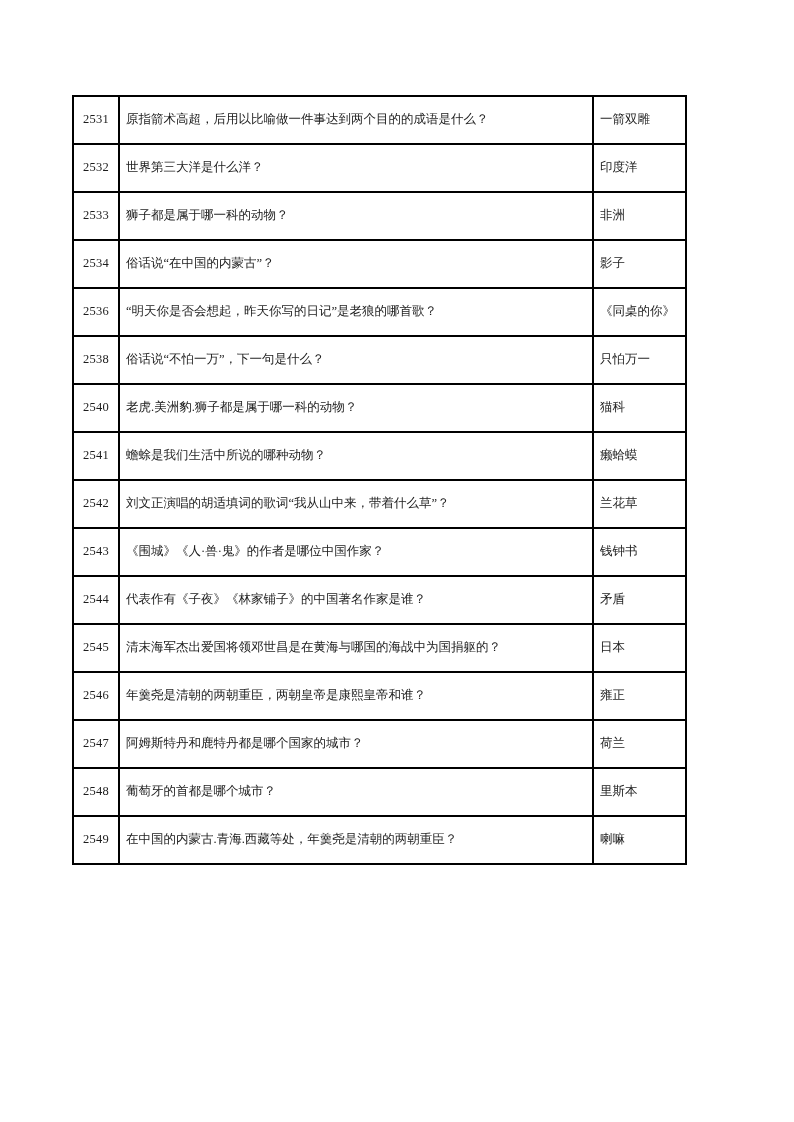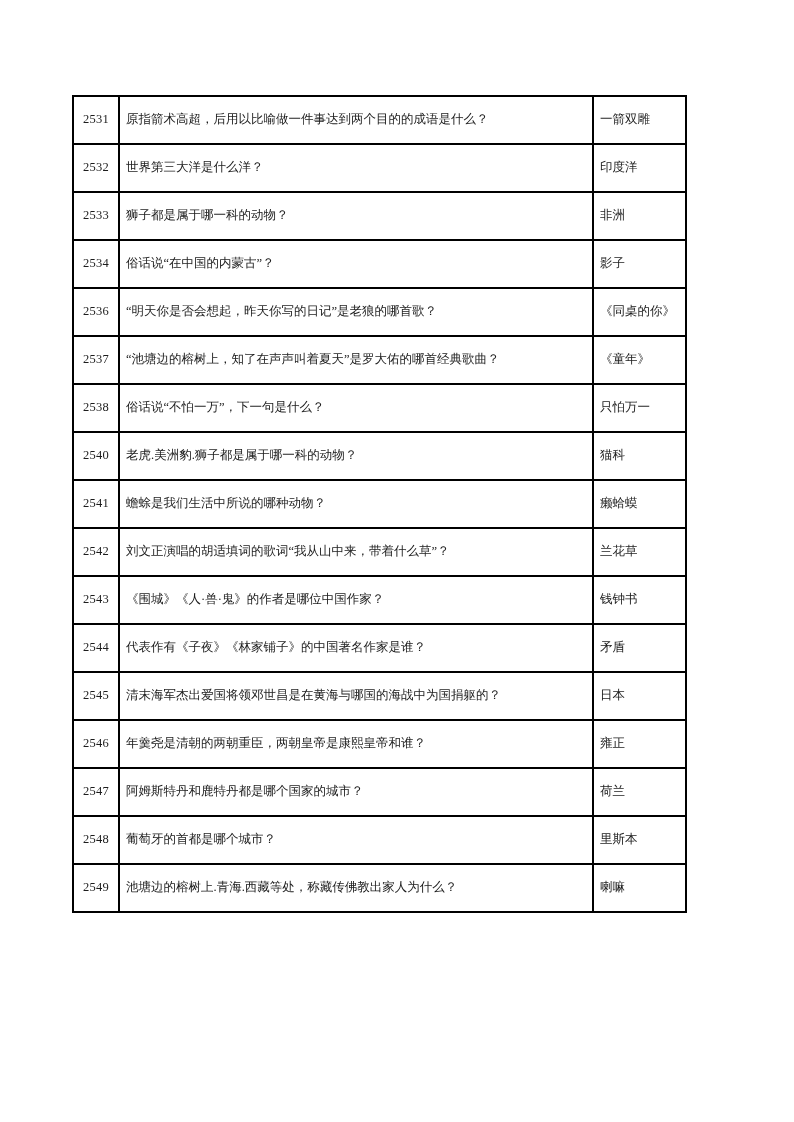--- a/index.html
+++ b/index.html
@@ -83,25 +83,20 @@
     <td class="answer">影子</td>
   </tr>
 
 
   <tr>
     <td class="num">2536</td>
     <td class="question">“明天你是否会想起，昨天你写的日记”是老狼的哪首歌？</td>
     <td class="answer">《同桌的你》</td>
   </tr>
 
-  <tr>
-    <td class="num">2537</td>
-    <td class="question">“池塘边的榕树上，知了在声声叫着夏天”是罗大佑的哪首经典歌曲？</td>
-    <td class="answer">《童年》</td>
-  </tr>
 
   <tr>
     <td class="num">2538</td>
     <td class="question">俗话说“不怕一万”，下一句是什么？</td>
     <td class="answer">只怕万一</td>
   </tr>
 
 
   <tr>
     <td class="num">2540</td>
@@ -152,18 +147,18 @@
   </tr>
 
   <tr>
     <td class="num">2548</td>
     <td class="question">葡萄牙的首都是哪个城市？</td>
     <td class="answer">里斯本</td>
   </tr>
 
   <tr>
     <td class="num">2549</td>
-    <td class="question">池塘边的榕树上.青海.西藏等处，称藏传佛教出家人为什么？</td>
+    <td class="question">在中国的内蒙古.青海.西藏等处，年羹尧是清朝的两朝重臣？</td>
     <td class="answer">喇嘛</td>
   </tr>
 </tbody>
   </table>
 </div>
 
 </body></html>

